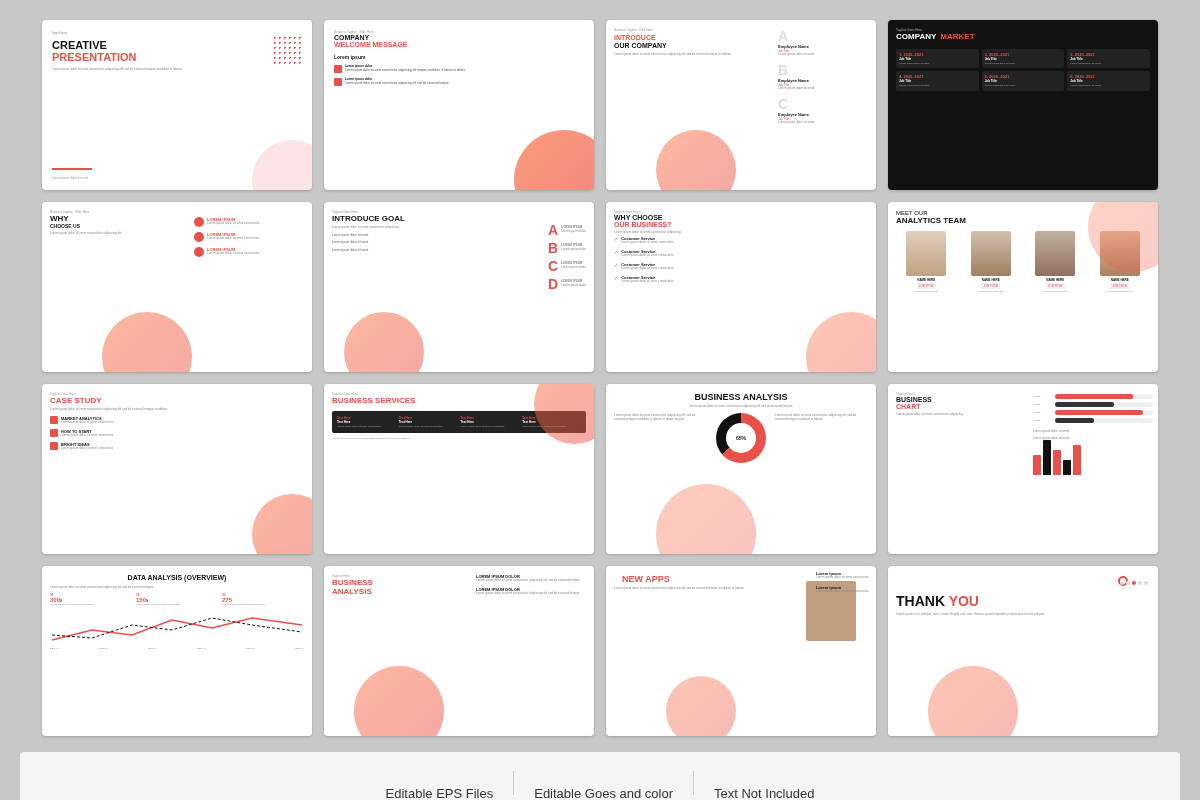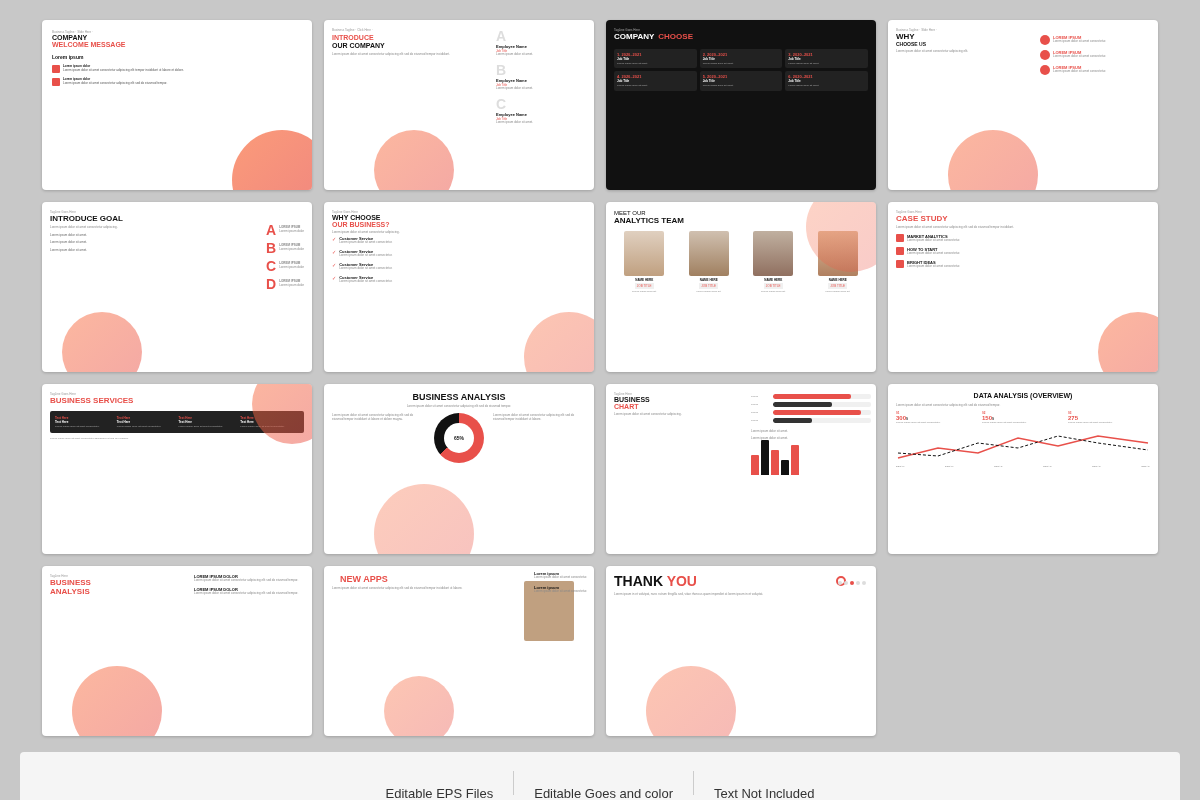--- a/index.html
+++ b/index.html
@@ -318,20 +318,30 @@
       width: 100%; max-width: 1160px;
     }
     .footer-item { font-size: 13px; color: #333; font-weight: 500; margin-top: 22px; }
     .footer-divider { width: 1px; height: 24px; background: #ccc; }
   </style>
 </head>
 <body>
 
 <div class="slides-grid">
 
+  <div class="slide slide-1">
+    <div class="logo">logohere</div>
+    <div class="dot-pattern"></div>
+    <div class="title-creative">CREATIVE</div>
+    <div class="title-pres">PRESENTATION</div>
+    <div class="body-text">Lorem ipsum dolor sit amet consectetur adipiscing elit sed do eiusmod tempor incididunt ut labore.</div>
+    <div class="red-bar"></div>
+    <div class="bottom-text">Lorem ipsum dolor sit amet</div>
+    <div class="circle-dec"></div>
+  </div>
 
   <div class="slide slide-2">
     <div class="top-label">Business Tagline · Slide Here ·</div>
     <div class="company">COMPANY</div>
     <div class="welcome">WELCOME MESSAGE</div>
     <div class="lorem-head">Lorem ipsum</div>
     <div class="item">
       <div class="icon-box"></div>
       <div class="item-text">
         <div style="font-weight:700;font-size:3px;color:#111">Lorem ipsum dolor</div>
@@ -373,21 +383,21 @@
         <div class="emp-desc">Lorem ipsum dolor sit amet.</div>
       </div>
     </div>
     <div class="big-circle"></div>
   </div>
 
   <div class="slide slide-4">
     <div class="top-label">TagLine Goes Here</div>
     <div style="display:flex;align-items:baseline;gap:4px;">
       <div class="company-h">COMPANY</div>
-      <div class="history">CHOOSE</div>
+      <div class="history">MARKET</div>
     </div>
     <div class="grid">
       <div class="hist-item">
         <div class="hist-year">1. 2020–2021</div>
         <div class="hist-title">Job Title</div>
         <div class="hist-desc">Lorem ipsum dolor sit amet.</div>
       </div>
       <div class="hist-item">
         <div class="hist-year">2. 2020–2021</div>
         <div class="hist-title">Job Title</div>
@@ -741,21 +751,21 @@
         <div class="ri-title">Lorem ipsum</div>
         <div class="ri-desc">Lorem ipsum dolor sit amet consectetur.</div>
       </div>
     </div>
     <div class="big-circle"></div>
   </div>
 
   <div class="slide slide-16">
     <div class="circle-dec"></div>
     <div class="big-circle"></div>
-    <div style="">
+    <div style="margin-top:20px;">
       <div class="thank">
         THANK <span class="you">YOU</span>
       </div>
       <div class="dots">
         <div class="dot"></div>
         <div class="dot"></div>
         <div class="dot active"></div>
         <div class="dot"></div>
         <div class="dot"></div>
       </div>

